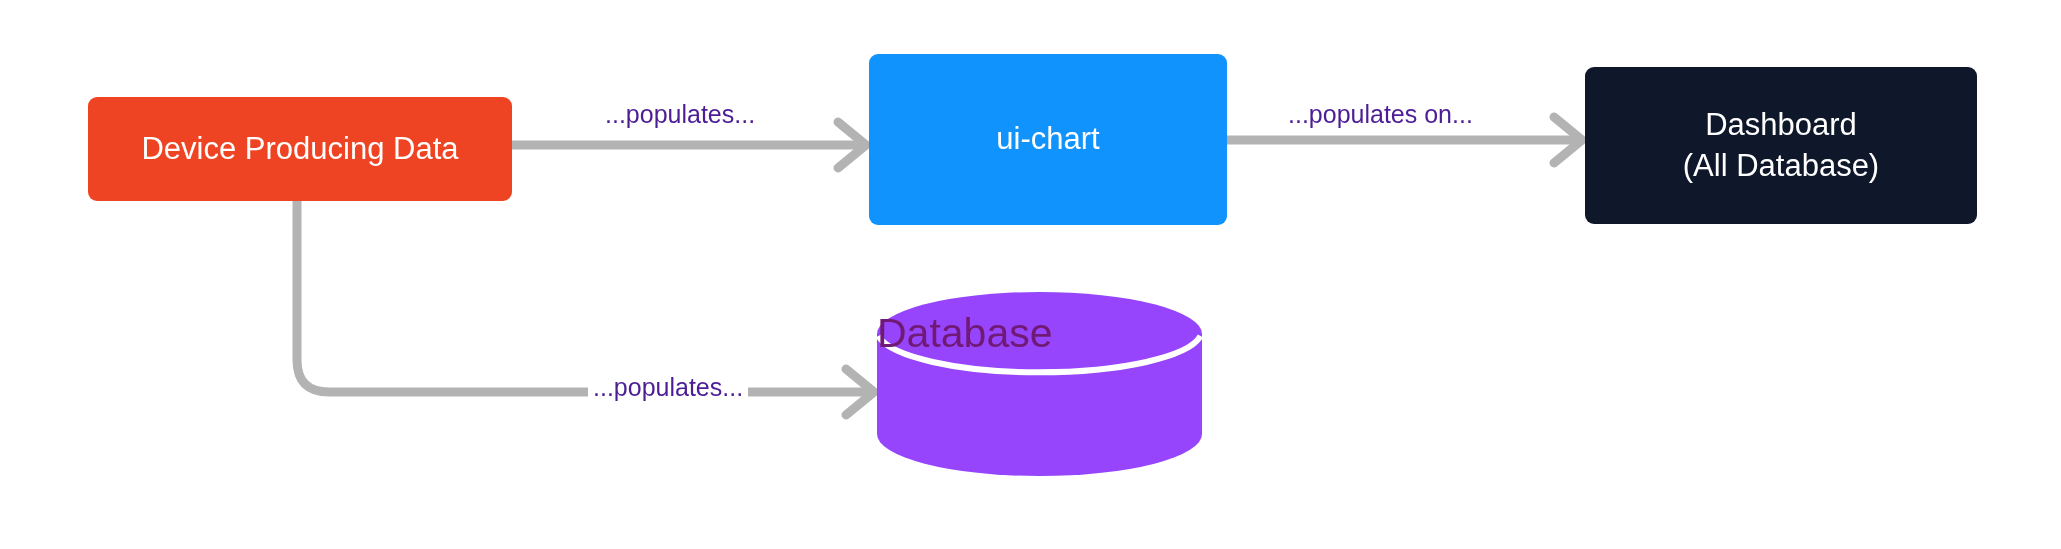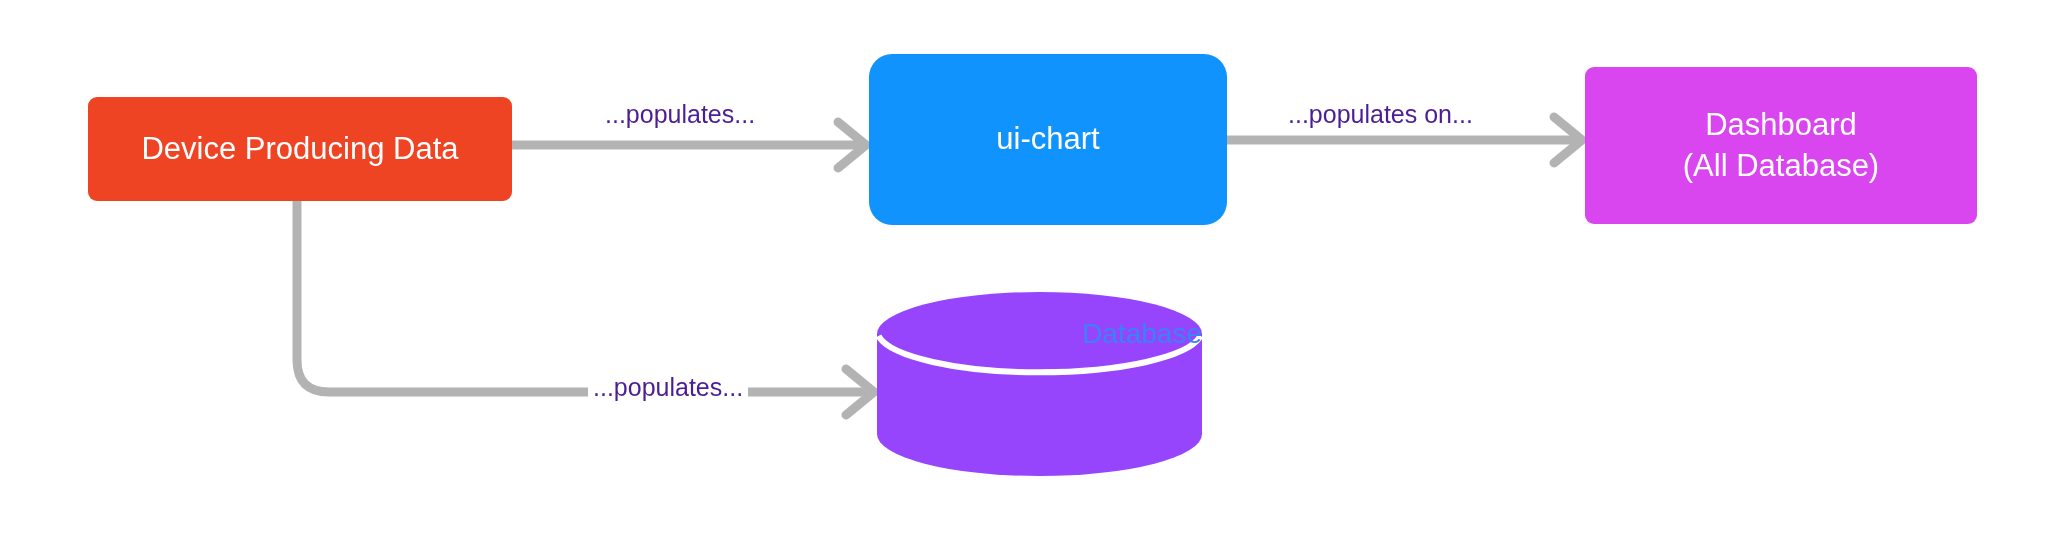--- a/index.html
+++ b/index.html
@@ -49,21 +49,20 @@
     width: 424px;
     height: 104px;
     font-size: 31px;
   }
   #node-uichart {
     left: 869px;
     top: 54px;
     width: 358px;
     height: 171px;
     font-size: 31px;
-    border-radius: 23px;
   }
   #node-dashboard {
     left: 1585px;
     top: 67px;
     width: 392px;
     height: 157px;
     font-size: 31px;
   }
 
   
@@ -82,23 +81,23 @@
     height: 184px;
   }
   #node-database .cyl-label {
     position: absolute;
     left: 0;
     top: 0;
     width: 325px;
     height: 84px;
     display: flex;
     align-items: center;
-    justify-content: flex-end;
-    color: #3b82f6;
-    font-size: 28px;
+    justify-content: flex-start;
+    color: #701a75;
+    font-size: 41px;
     line-height: 1.3;
     white-space: pre;
   }
 
   
   .edge-label {
     position: absolute;
     color: #4c1d95;
     font-size: 25px;
     background: #ffffff;
@@ -143,21 +142,21 @@
   </svg>
 
   <div class="node" id="node-device" style="background:#ef4423;">
     <span class="node-label">Device Producing Data</span>
   </div>
 
   <div class="node" id="node-uichart" style="background:#1093fc;">
     <span class="node-label">ui-chart</span>
   </div>
 
-  <div class="node" id="node-dashboard" style="background:#d946ef;">
+  <div class="node" id="node-dashboard" style="background:#0f172a;">
     <span>
       <span class="node-label">Dashboard</span>
       <span class="node-label">(All Database)</span>
     </span>
   </div>
 
   <div id="node-database">
     <svg class="cyl-svg" viewBox="0 0 325 184" width="325" height="184" xmlns="http://www.w3.org/2000/svg">
 
       <path d="M 0 42 L 0 142 A 162.5 42 0 0 0 325 142 L 325 42 Z" fill="#9645fc"></path>

